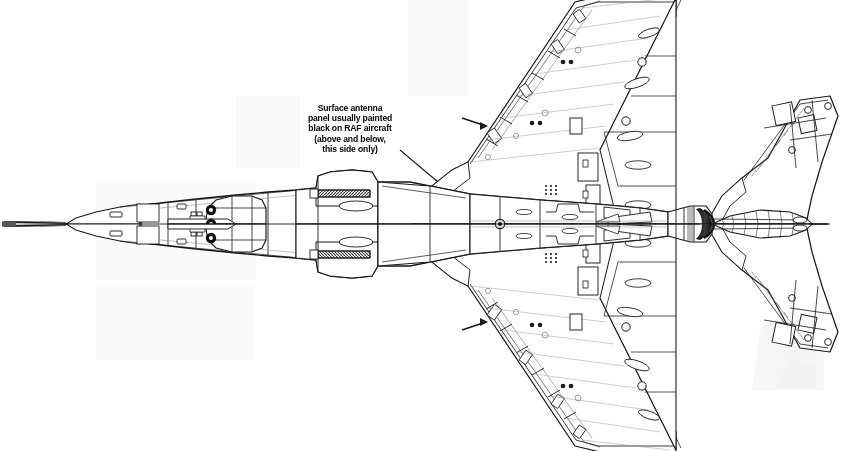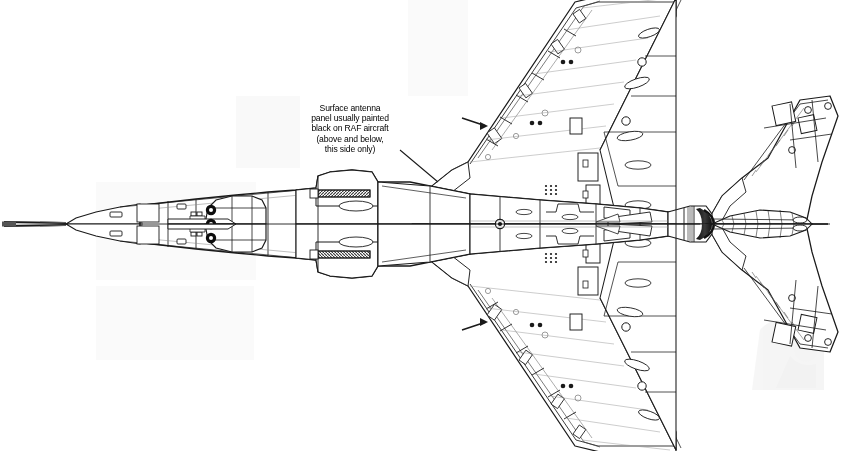--- a/index.html
+++ b/index.html
@@ -11,21 +11,21 @@
   #plan{position:absolute;left:0;top:0;width:847px;height:451px;}
 
   .annot{
     position:absolute;
     left:280px; top:103px;
     width:140px;
     text-align:center;
     font-family:"Liberation Sans", sans-serif;
     font-size:8.6px;
     line-height:10.2px;
-    font-weight:normal;
+    font-weight:bold;
     color:#000000;
     letter-spacing:-0.15px;
     white-space:pre-line;
     -webkit-font-smoothing:none;
   }
 </style>
 </head>
 <body>
 
 <div id="stage">

